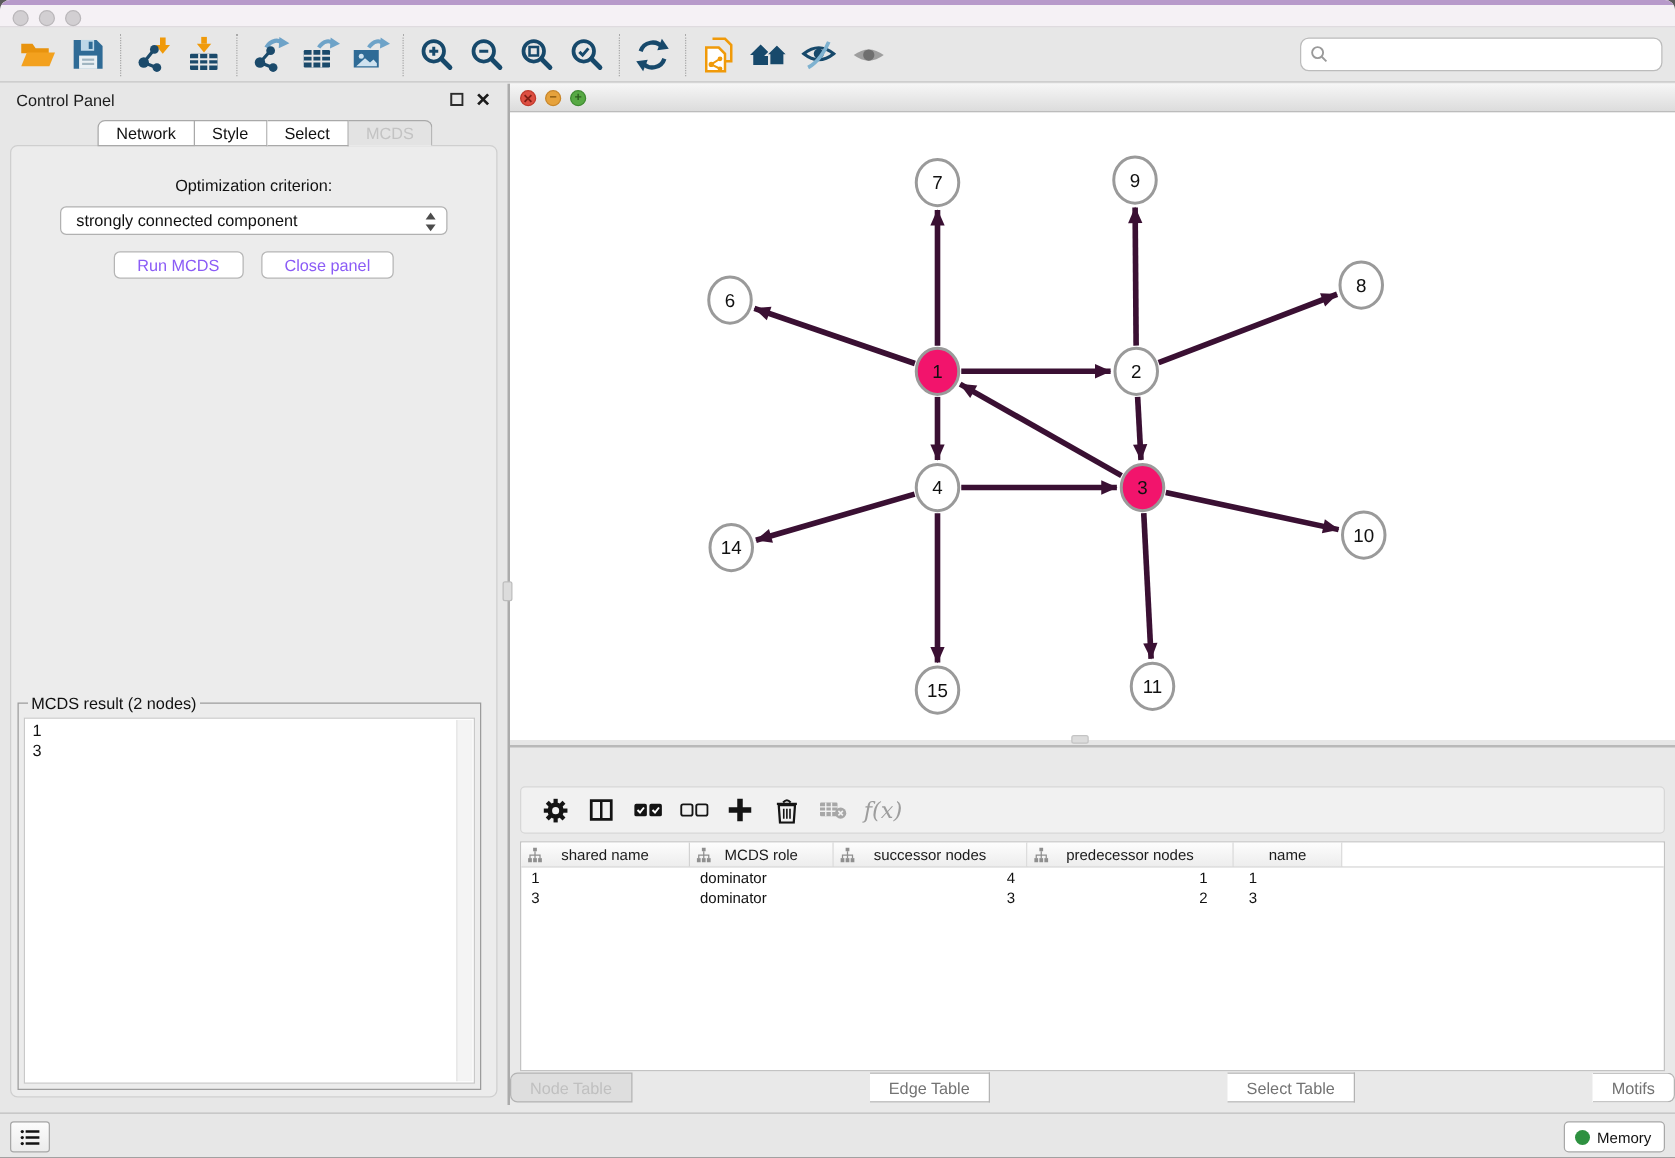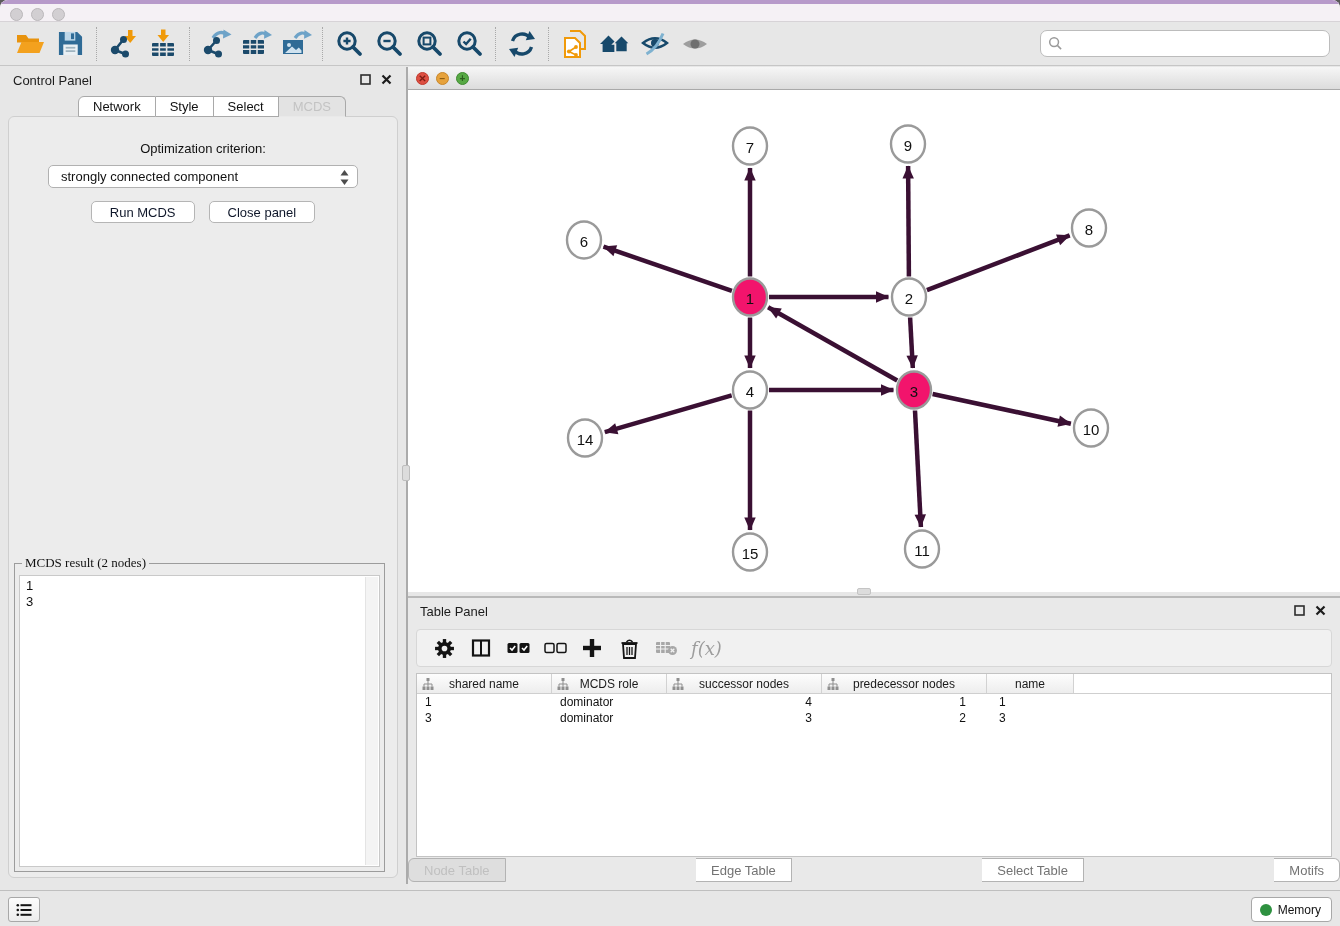--- a/index.html
+++ b/index.html
@@ -55,27 +55,27 @@
   .opt-label { margin-top:24px; text-align:center; font-size:13px; color:#111; }
   .dropdown {
     position:relative; margin:9px auto 0 auto; width:310px; height:23px; background:#fff;
     border:1px solid #b1b1b1; border-radius:5px; font-size:13px; color:#111;
     display:flex; align-items:center; padding-left:12px;
   }
   .dd-arrows { position:absolute; right:7px; top:3px; }
   .btn-row { display:flex; justify-content:center; gap:14px; margin-top:13px; }
   .pbtn {
     height:22px; padding:0 18px; background:#fff; border:1px solid #b5b5b5; border-radius:5px;
-    font-size:13px; color:#0f172a; display:flex; align-items:center;
+    font-size:13px; color:#8b5cf6; display:flex; align-items:center;
   }
   fieldset.result {
     position:absolute; left:5px; right:12px; top:438px; bottom:5px;
     border:1px solid #9c9c9c; background:transparent; padding:4px;
   }
-  fieldset.result legend { font-size:13px; color:#111; padding:0 3px; margin-left:3px;font-family:Liberation Serif, serif; }
+  fieldset.result legend { font-size:13px; color:#111; padding:0 3px; margin-left:3px; }
   .result-area {
     position:relative; width:100%; height:100%; background:#fff; border:1px solid #c9c9c9;
     font-size:13px; color:#111; padding:2px 6px; white-space:pre-line; line-height:16px;
   }
   .result-scroll { position:absolute; right:1px; top:1px; bottom:1px; width:13px; background:#f4f4f4; border-left:1px solid #e4e4e4; }
   
   .network-window { position:absolute; left:408px; top:67px; width:932px; height:525px; background:#fff; }
   .net-titlebar {
     position:relative; height:23px; background:linear-gradient(#f6f6f6,#dcdcdc);
     border-bottom:1px solid #a9a9a9;
@@ -431,31 +431,20 @@
             <ellipse cx="342" cy="462" rx="17" ry="18.5" fill="#ffffff" stroke="#9a9a9a" stroke-width="2.4"></ellipse>
             <text x="342" y="463" text-anchor="middle" dominant-baseline="central" font-size="15" fill="#111111">15</text>
           </g>
         </svg>
     </div>
     <div class="splitter-handle-v"></div>
     <div class="splitter-handle-h"></div>
   </div>
 
   <div class="table-panel">
-    <div class="panel-head">
-      <div class="pt" style="left:12px;">Table Panel</div>
-      <div class="head-icons">
-        <svg width="11" height="11" viewBox="0 0 11 11">
-          <rect x="1" y="1" width="9" height="9" fill="none" stroke="#2c2c2c" stroke-width="1.6"></rect>
-        </svg>
-        <svg width="11" height="11" viewBox="0 0 11 11">
-          <path d="M1.5 1.5 L9.5 9.5 M9.5 1.5 L1.5 9.5" stroke="#1c1c1c" stroke-width="2.2"></path>
-        </svg>
-      </div>
-    </div>
     <div class="tp-toolbar">
       <div class="ti">
         <svg width="21" height="21" viewBox="0 0 20 20">
           <g fill="#141414">
             <rect x="8.4" y="1" width="3.2" height="18"></rect>
             <rect x="1" y="8.4" width="18" height="3.2"></rect>
             <rect x="8.4" y="1" width="3.2" height="18" transform="rotate(45 10 10)"></rect>
             <rect x="8.4" y="1" width="3.2" height="18" transform="rotate(-45 10 10)"></rect>
             <circle cx="10" cy="10" r="6.2"></circle>
           </g>

